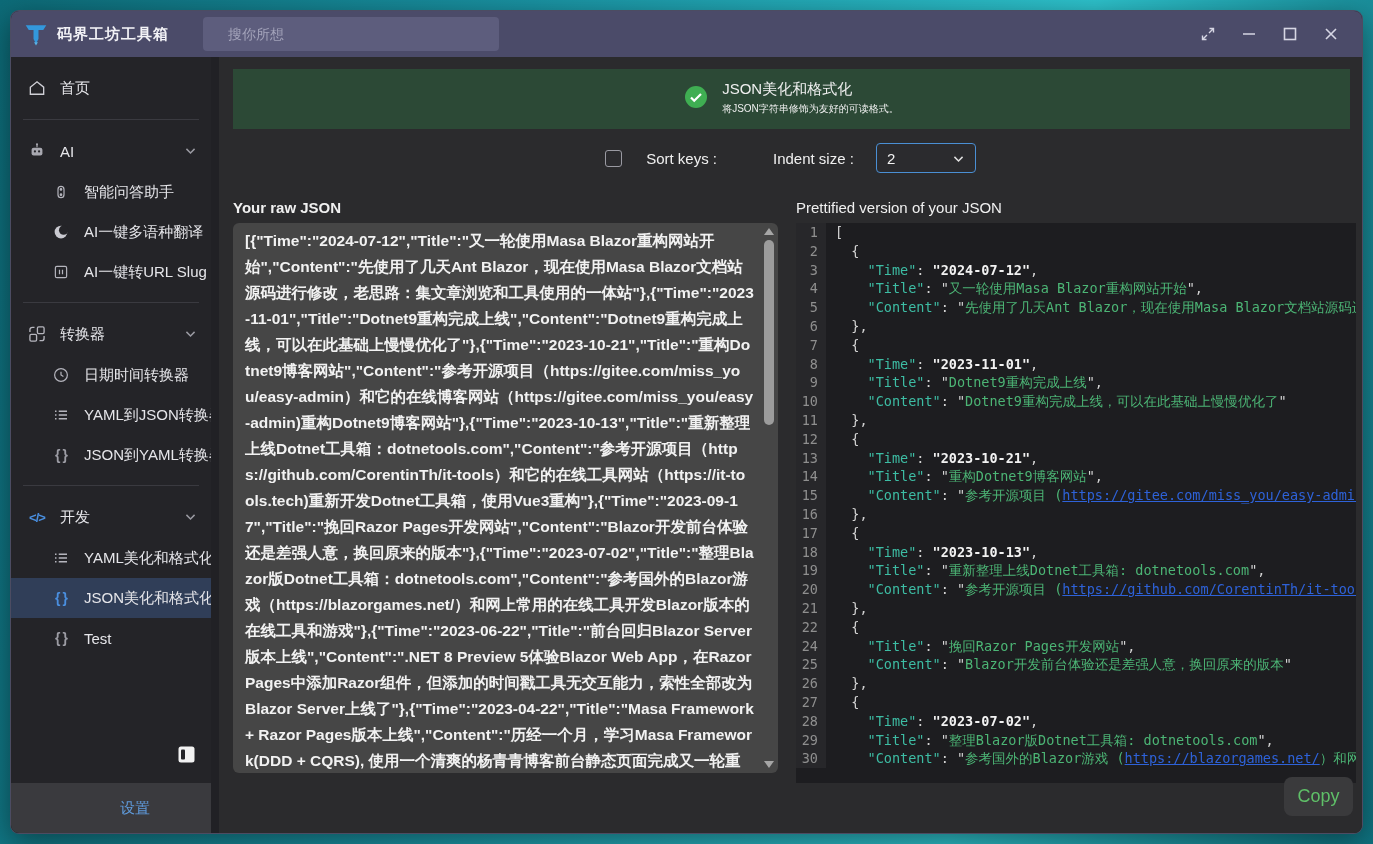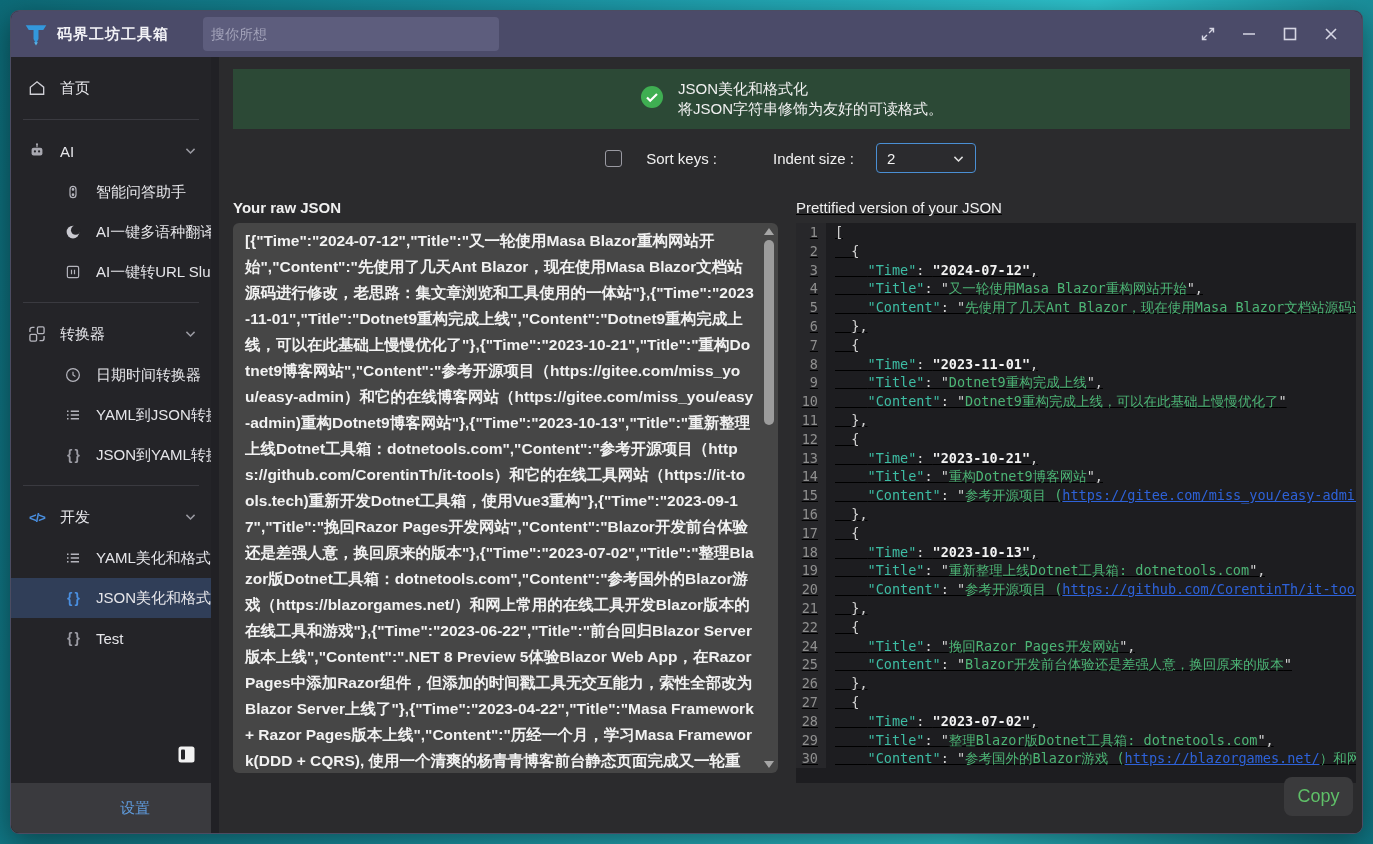--- a/index.html
+++ b/index.html
@@ -9,65 +9,65 @@
   .window { position:absolute; left:10px; top:10px; width:1353px; height:824px;
     background:#212125; border-radius:9px; overflow:hidden;
     box-shadow:0 8px 30px rgba(0,0,0,.45); border:1px solid rgba(120,120,160,.5); }
 
   
   .titlebar { position:absolute; left:0; top:0; right:0; height:46px; background:#4b4b69;
     display:flex; align-items:center; }
   .logo { width:26px; height:26px; margin-left:12px; }
   .app-title { color:#f2f2f6; font-size:15px; font-weight:bold; margin-left:8px; letter-spacing:1px; }
   .search { margin-left:34px; width:296px; height:34px; background:#5d5d7d; border:none; outline:none;
-    border-radius:4px; color:#e8e8f0; font-size:14px; padding:0 8px; }
+    border-radius:4px; color:#e8e8f0; font-size:14px; padding:0 25px; }
   .search::placeholder { color:#a3a3ba; }
   .win-controls { margin-left:auto; display:flex; align-items:center; gap:11px; padding-right:16px; }
   .win-btn { width:30px; height:30px; display:flex; align-items:center; justify-content:center; cursor:pointer; }
   .win-btn svg { stroke:#d6d6e4; }
 
   
   .sidebar { position:absolute; left:0; top:46px; width:200px; bottom:0; background:#242428;
     display:flex; flex-direction:column; overflow:hidden; }
   .side-item,.side-group { display:flex; align-items:center; height:42px; color:#e6e6ea; font-size:15px;
     cursor:pointer; white-space:nowrap; overflow:hidden; flex-shrink:0; }
   .side-item.top,.side-group { padding-left:16px; }
-  .side-item.sub { padding-left:52px; height:40px; }
+  .side-item.sub { padding-left:40px; height:40px; }
   .icon18 { width:20px; height:20px; margin-right:13px; flex-shrink:0; display:inline-flex;
     align-items:center; justify-content:center; }
   .chev { margin-left:auto; margin-right:14px; flex-shrink:0; }
   .divider { height:1px; background:#3a3a40; margin:10px 12px; flex-shrink:0; }
   .side-item.selected { background:#303e58; }
   .braces-glyph { font-size:14px; font-weight:bold; color:#9c9ca4; letter-spacing:-1px; }
   .selected .braces-glyph { color:#4a8fe0; }
   .code-glyph { font-size:13px; font-weight:bold; color:#4a8fe0; letter-spacing:-1px; }
   .side-item.top { margin-top:10px;padding-left:16px; }
   .collapse-wrap { margin-top:auto; align-self:flex-end; margin-right:16px; margin-bottom:16px; cursor:pointer; }
   .settings-bar { height:50px; background:#3a3a3e; display:flex; align-items:center; justify-content:center;
     color:#5f9bdc; font-size:15px; cursor:pointer; flex-shrink:0;padding-left:48px; }
 
   
   .main { position:absolute; left:208px; top:46px; right:0; bottom:0; background:#2b2b2d; }
   .banner { margin:12px 12px 0 14px; height:60px; background:#2c4936; display:flex;
     align-items:center; justify-content:center; gap:14px; }
   .banner-text { color:#f0f0f0; }
   .banner-title { font-size:15px; line-height:20px; }
-  .banner-sub { font-size:15px; line-height:20px; }
+  .banner-sub { font-size:10px; line-height:20px; }
   .controls { margin-top:13px; height:32px; display:flex; align-items:center; justify-content:center;
     color:#f0f0f0; font-size:15px;gap:14px; }
   .cb { appearance:none; width:17px; height:17px; border:1px solid #9a9aa2; border-radius:3px;
     background:#2b2b2e; margin-right:10px; cursor:pointer; }
   .indent-label { margin-left:42px; }
   .select-box { margin-left:8px; width:100px; height:30px; background:#2b2b2e; border:1px solid #4a8fd4;
     border-radius:4px; display:flex; align-items:center; padding:0 10px; color:#f2f2f2; cursor:pointer; }
   .select-box svg { margin-left:auto; }
 
   .panels { display:flex; margin:25px 6px 0 14px; gap:18px; }
   .panel-col-left { width:545px; flex-shrink:0;font-weight:bold; }
-  .panel-col-right { flex:1; min-width:0;text-decoration:underline; }
+  .panel-col-right { flex:1; min-width:0; }
   .panel-header { color:#f0f0f0; font-size:15px; height:24px; }
   .raw-box { position:relative; height:550px; background:#464646; border-radius:6px; overflow:hidden; }
   .raw-text { position:absolute; inset:0; padding:5px 24px 5px 12px; color:#f2f2f2; font-size:15.5px;
     line-height:26px; white-space:pre-wrap; word-break:break-all; overflow:hidden; }
   .scroll-track { position:absolute; right:3px; top:2px; bottom:2px; width:12px; }
   .arrow-up { position:absolute; top:3px; left:1px; width:0; height:0;
     border-left:5px solid transparent; border-right:5px solid transparent; border-bottom:7px solid #a6a6a6; }
   .arrow-down { position:absolute; bottom:3px; left:1px; width:0; height:0;
     border-left:5px solid transparent; border-right:5px solid transparent; border-top:7px solid #a6a6a6; }
   .scroll-thumb { position:absolute; top:15px; left:1px; width:10px; height:185px; border-radius:5px; background:#9c9c9c; }

